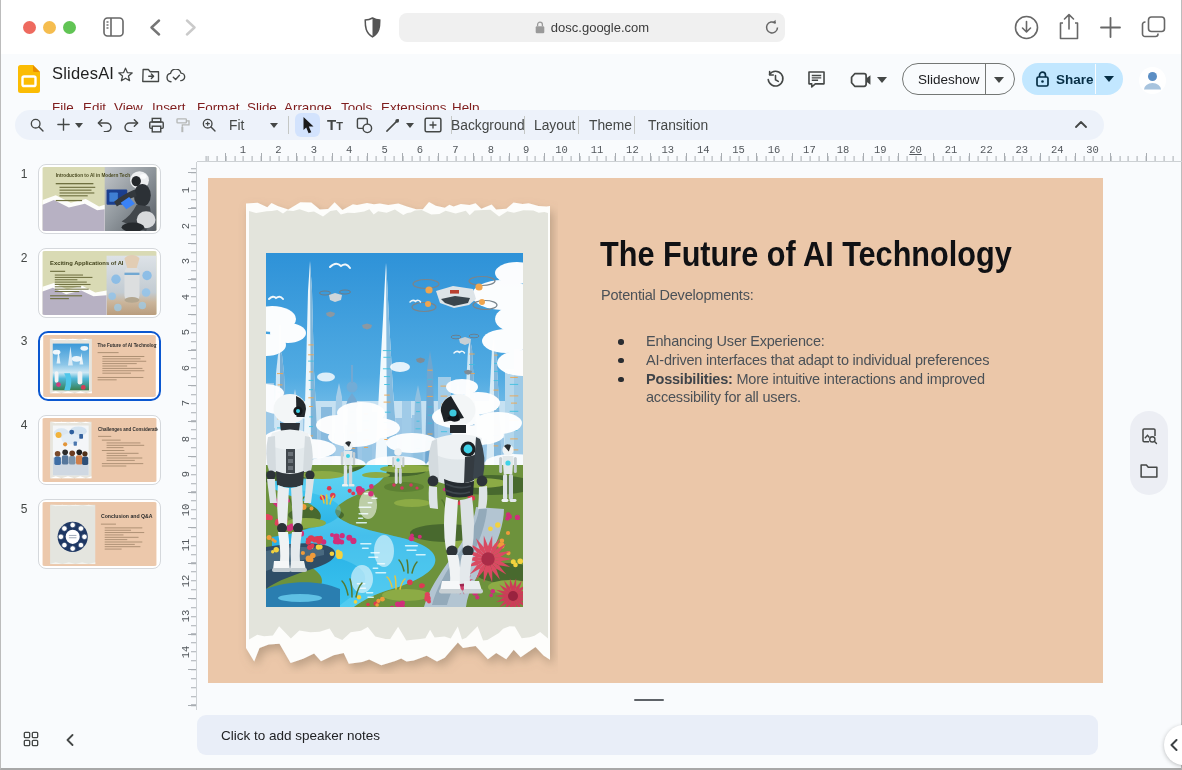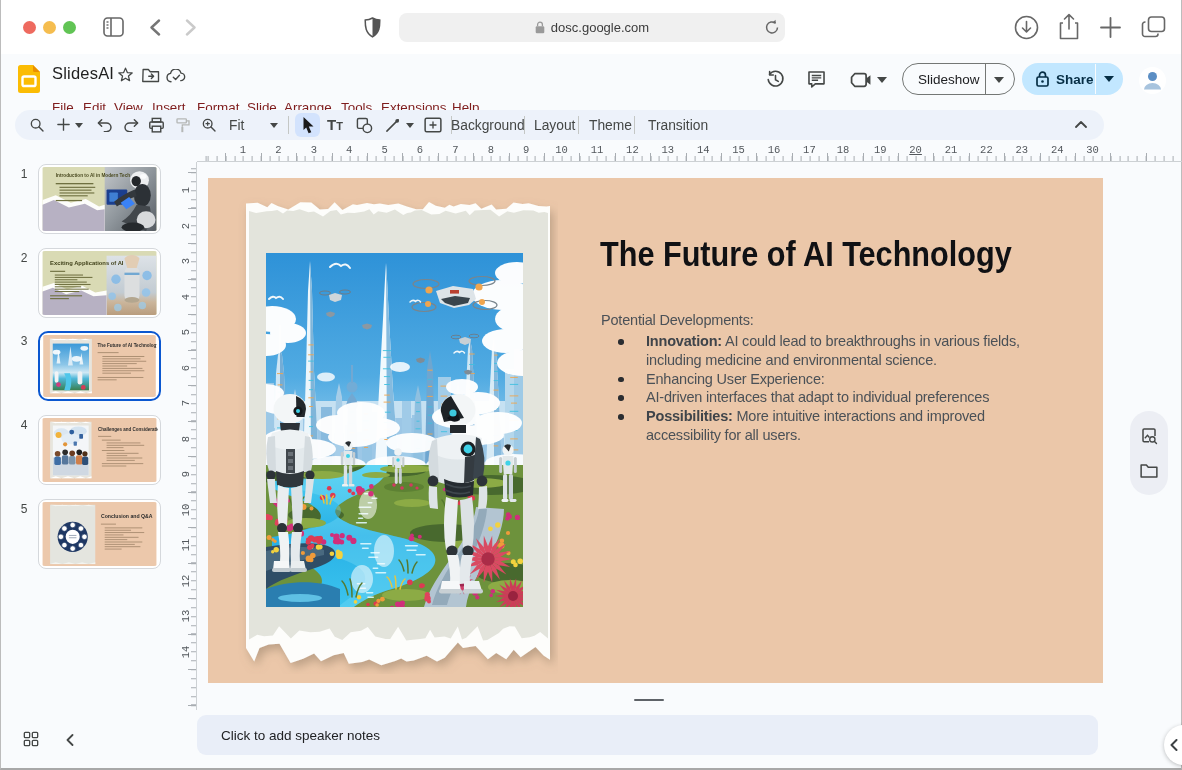--- a/index.html
+++ b/index.html
@@ -37,21 +37,21 @@
   #vruler { position:absolute; left:180px; top:162px; width:16px; height:560px; }
   .rnum { position:absolute; font-size:10.5px; color:#52575c; font-family:"Liberation Mono", monospace;}
 
   
   #slide { position:absolute; left:207px; top:178px; width:895px; height:505px; background:#ebc7a9; }
 
   
   #heading { position:absolute; left:392px; top:58px; font-size:35px; line-height:35px; font-weight:bold;
              color:#101114; white-space:nowrap; transform:scaleX(0.875); transform-origin:0 0; }
   .body-txt { color:#4b5157; font-size:14.5px; line-height:18.8px; letter-spacing:-0.2px;}
-  #subt { position:absolute; left:393px; top:133px; }
+  #subt { position:absolute; left:393px; top:108px; }
   #bullets { position:absolute; left:393px; top:154px; width:440px; }
   #bullets .li { position:relative; padding-left:45px; }
   #bullets .li::before { content:""; position:absolute; left:17px; top:7px; width:5.5px; height:5.5px;
                          border-radius:50%; background:#2a2d31; }
   #bullets b { color:#3f444a; }
   #endp { position:absolute; left:393px; top:318px; width:440px; }
 
   
   #notes { position:absolute; left:196px; top:715px; width:901px; height:40px; background:#e9eef8;
            border-radius:9px; display:flex; align-items:center; padding-left:24px;
@@ -1209,21 +1209,20 @@
 <path d="M176 328 h17 l2 10 h-21 Z" fill="#f6f8f9"></path>
 <path d="M198 328 h15 l3 10 h-18 Z" fill="#eaeef0"></path>
 <rect x="173" y="336" width="23" height="4.5" rx="2.2" fill="#c8d0d4"></rect>
 <rect x="197" y="336" width="20" height="4.5" rx="2.2" fill="#c8d0d4"></rect>
 </g>
       </g>
     </svg>
     <div id="heading">The Future of AI Technology</div>
     <div id="subt" class="body-txt">Potential Developments:</div>
     <div id="bullets" class="body-txt">
-      <div class="li"><b>Innovation:</b> AI could lead to breakthroughs in various fields, including medicine and environmental science.</div>
       <div class="li">Enhancing User Experience:</div>
       <div class="li">AI‑driven interfaces that adapt to individual preferences</div>
       <div class="li"><b>Possibilities:</b> More intuitive interactions and improved accessibility for all users.</div>
     </div>
   </div>
 
   <div class="abs" style="left:633px;top:699px;width:30px;height:2px;background:#5f6368;border-radius:1px;"></div>
 
   <div class="abs" style="left:1129px;top:411px;width:38px;height:84px;background:#eceef4;border-radius:19px;">
     <svg class="abs" style="left:10px;top:16px" width="18" height="18" viewBox="0 0 24 24">

